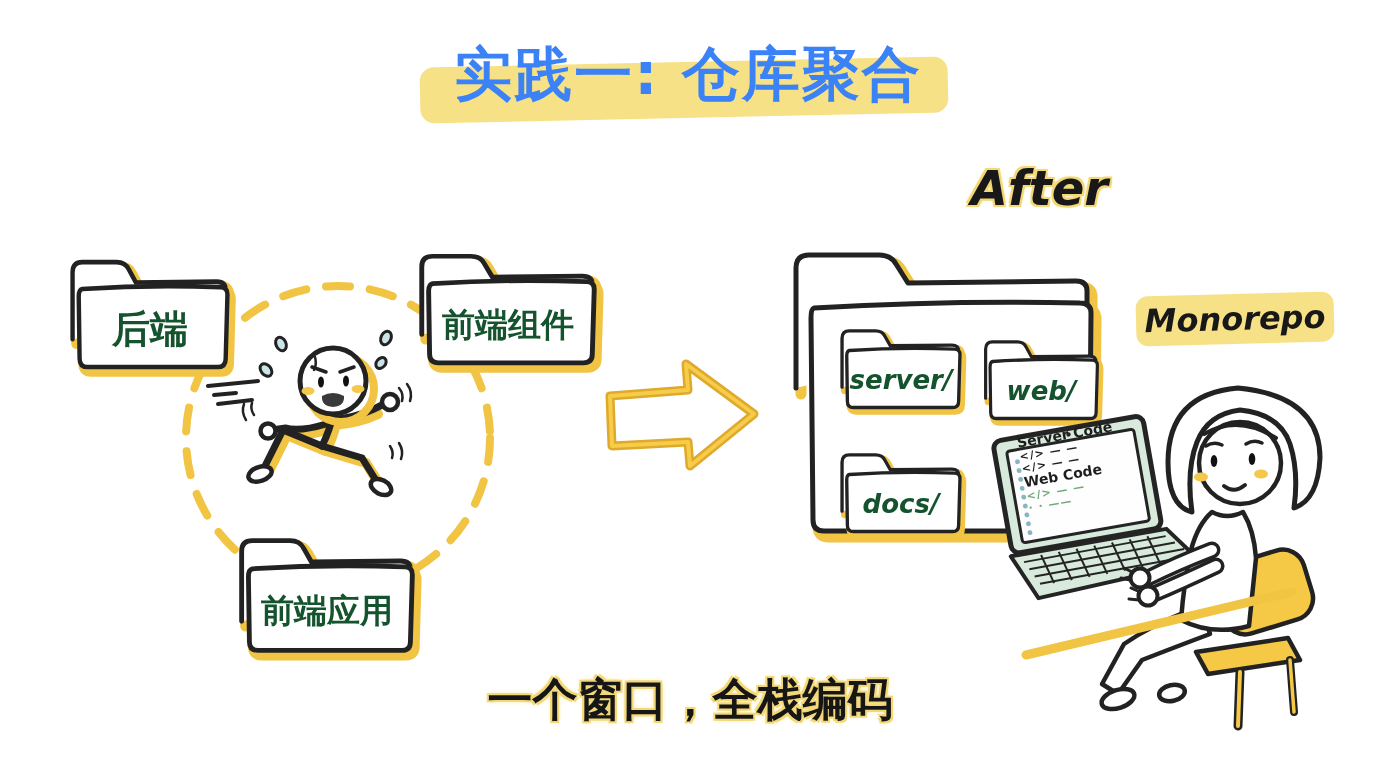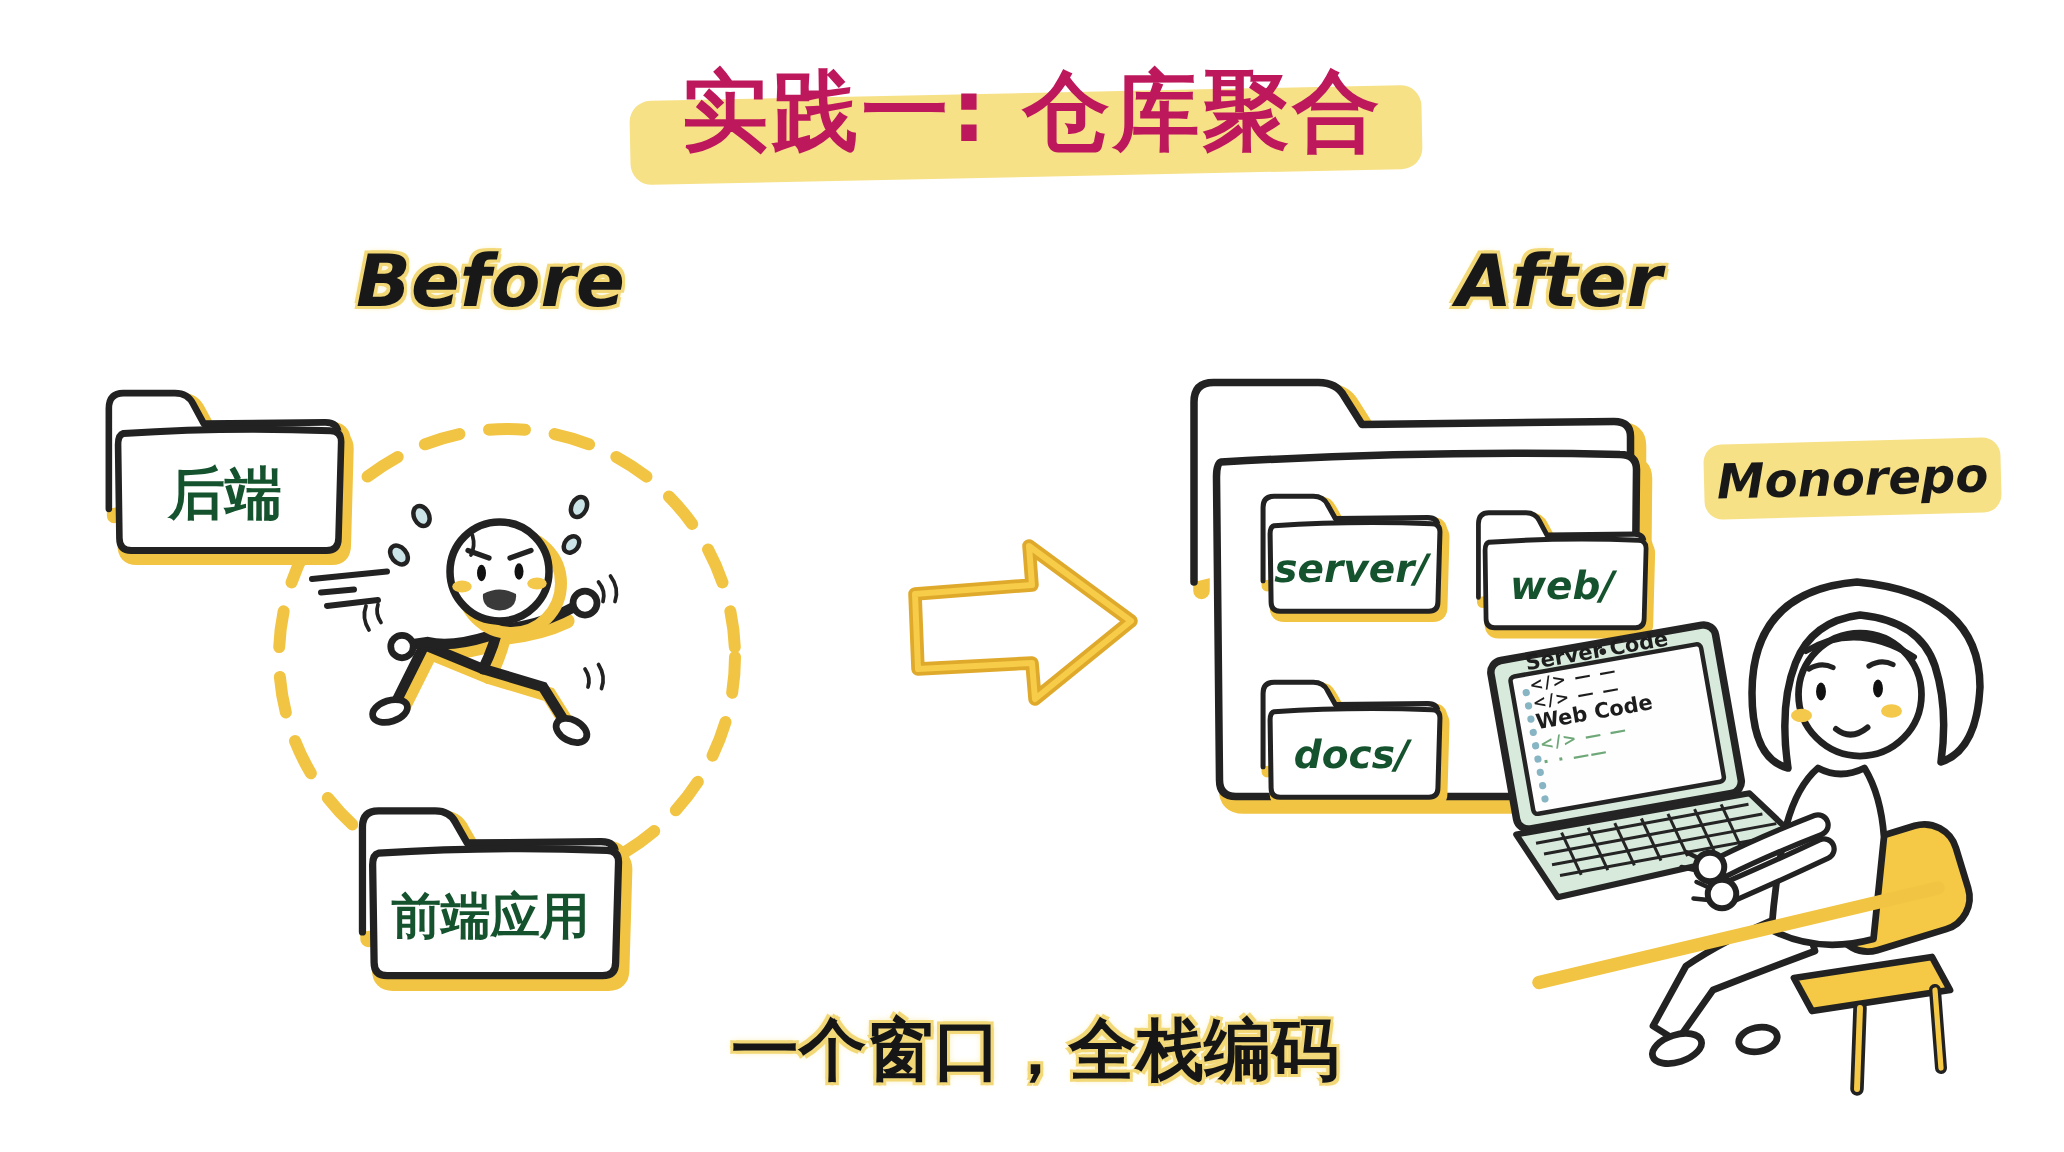--- a/index.html
+++ b/index.html
@@ -10,21 +10,21 @@
   .abs{position:absolute;}
   svg{display:block;}
 
   
   .title-highlight{
     left:420px;top:62px;width:528px;height:56px;background:#F7E187;
     border-radius:14px;transform:rotate(-1.2deg);z-index:1;
   }
   .title-text{
     left:408px;top:36px;width:560px;text-align:center;font-size:58px;font-weight:800;
-    color:#be185d;letter-spacing:2px;z-index:2;
+    color:#3b82f6;letter-spacing:2px;z-index:2;
   }
 
   
   .hand-label{
     font-size:48px;font-weight:700;color:#181818;z-index:2;text-align:center;
     text-shadow:-2px -2px 0 #F3D878,2px -2px 0 #F3D878,-2px 2px 0 #F3D878,2px 2px 0 #F3D878,0 0 5px #F6E083;
   }
   .before-label{left:222px;top:160px;width:210px;font-style:italic;}
   .after-label{left:908px;top:160px;width:200px;font-style:italic;text-align:right;}
 
@@ -147,37 +147,49 @@
         <ellipse cx="308" cy="391" rx="6.5" ry="4" fill="#F4C84A"></ellipse>
         <ellipse cx="358" cy="389" rx="6.5" ry="4" fill="#F4C84A"></ellipse>
         <path d="M 315 357 Q 317 364 314 370" stroke="#222" stroke-width="2.5" fill="none" stroke-linecap="round"></path>
       </g>
     </g>
   </svg>
 
   <div class="abs title-highlight"></div>
   <div class="abs title-text">实践一: 仓库聚合</div>
 
-  <div class="abs hand-label before-label">Before</div>
   <div class="abs hand-label after-label">After</div>
 
   <div class="folder f-backend">
     <svg viewBox="0 0 200 140" preserveAspectRatio="none" aria-hidden="true">
       <g transform="translate(4,5)">
           <path class="stroke-y" d="M 12 96 L 12 24 Q 12 13 23 13 L 62 13 Q 72 13 76 21 L 84 35 L 176 34 Q 186 34 186 43 L 186 64"></path>
         </g>
       <path class="stroke-k" d="M 12 96 L 12 24 Q 12 13 23 13 L 62 13 Q 72 13 76 21 L 84 35 L 176 34 Q 186 34 186 43 L 186 64"></path>
       <g transform="translate(4,5)">
           <path class="stroke-y" d="M 23 42 Q 100 37 180 40 Q 188 40 188 48 L 186 117 Q 186 126 177 126 L 29 126 Q 20 126 20 117 L 19 50 Q 19 43 23 42 Z"></path>
         </g>
       <path class="stroke-k" d="M 23 42 Q 100 37 180 40 Q 188 40 188 48 L 186 117 Q 186 126 177 126 L 29 126 Q 20 126 20 117 L 19 50 Q 19 43 23 42 Z"></path>
     </svg>
     <span class="folder-label">后端</span>
   </div>
 
+  <div class="folder f-fecomp">
+    <svg viewBox="0 0 200 140" preserveAspectRatio="none" aria-hidden="true">
+      <g transform="translate(4,5)">
+          <path class="stroke-y" d="M 12 96 L 12 24 Q 12 13 23 13 L 62 13 Q 72 13 76 21 L 84 35 L 176 34 Q 186 34 186 43 L 186 64"></path>
+        </g>
+      <path class="stroke-k" d="M 12 96 L 12 24 Q 12 13 23 13 L 62 13 Q 72 13 76 21 L 84 35 L 176 34 Q 186 34 186 43 L 186 64"></path>
+      <g transform="translate(4,5)">
+          <path class="stroke-y" d="M 23 42 Q 100 37 180 40 Q 188 40 188 48 L 186 117 Q 186 126 177 126 L 29 126 Q 20 126 20 117 L 19 50 Q 19 43 23 42 Z"></path>
+        </g>
+      <path class="stroke-k" d="M 23 42 Q 100 37 180 40 Q 188 40 188 48 L 186 117 Q 186 126 177 126 L 29 126 Q 20 126 20 117 L 19 50 Q 19 43 23 42 Z"></path>
+    </svg>
+    <span class="folder-label">前端组件</span>
+  </div>
 
   <div class="folder f-feapp">
     <svg viewBox="0 0 200 140" preserveAspectRatio="none" aria-hidden="true">
       <g transform="translate(4,5)">
           <path class="stroke-y" d="M 12 96 L 12 24 Q 12 13 23 13 L 62 13 Q 72 13 76 21 L 84 35 L 176 34 Q 186 34 186 43 L 186 64"></path>
         </g>
       <path class="stroke-k" d="M 12 96 L 12 24 Q 12 13 23 13 L 62 13 Q 72 13 76 21 L 84 35 L 176 34 Q 186 34 186 43 L 186 64"></path>
       <g transform="translate(4,5)">
           <path class="stroke-y" d="M 23 42 Q 100 37 180 40 Q 188 40 188 48 L 186 117 Q 186 126 177 126 L 29 126 Q 20 126 20 117 L 19 50 Q 19 43 23 42 Z"></path>
         </g>

